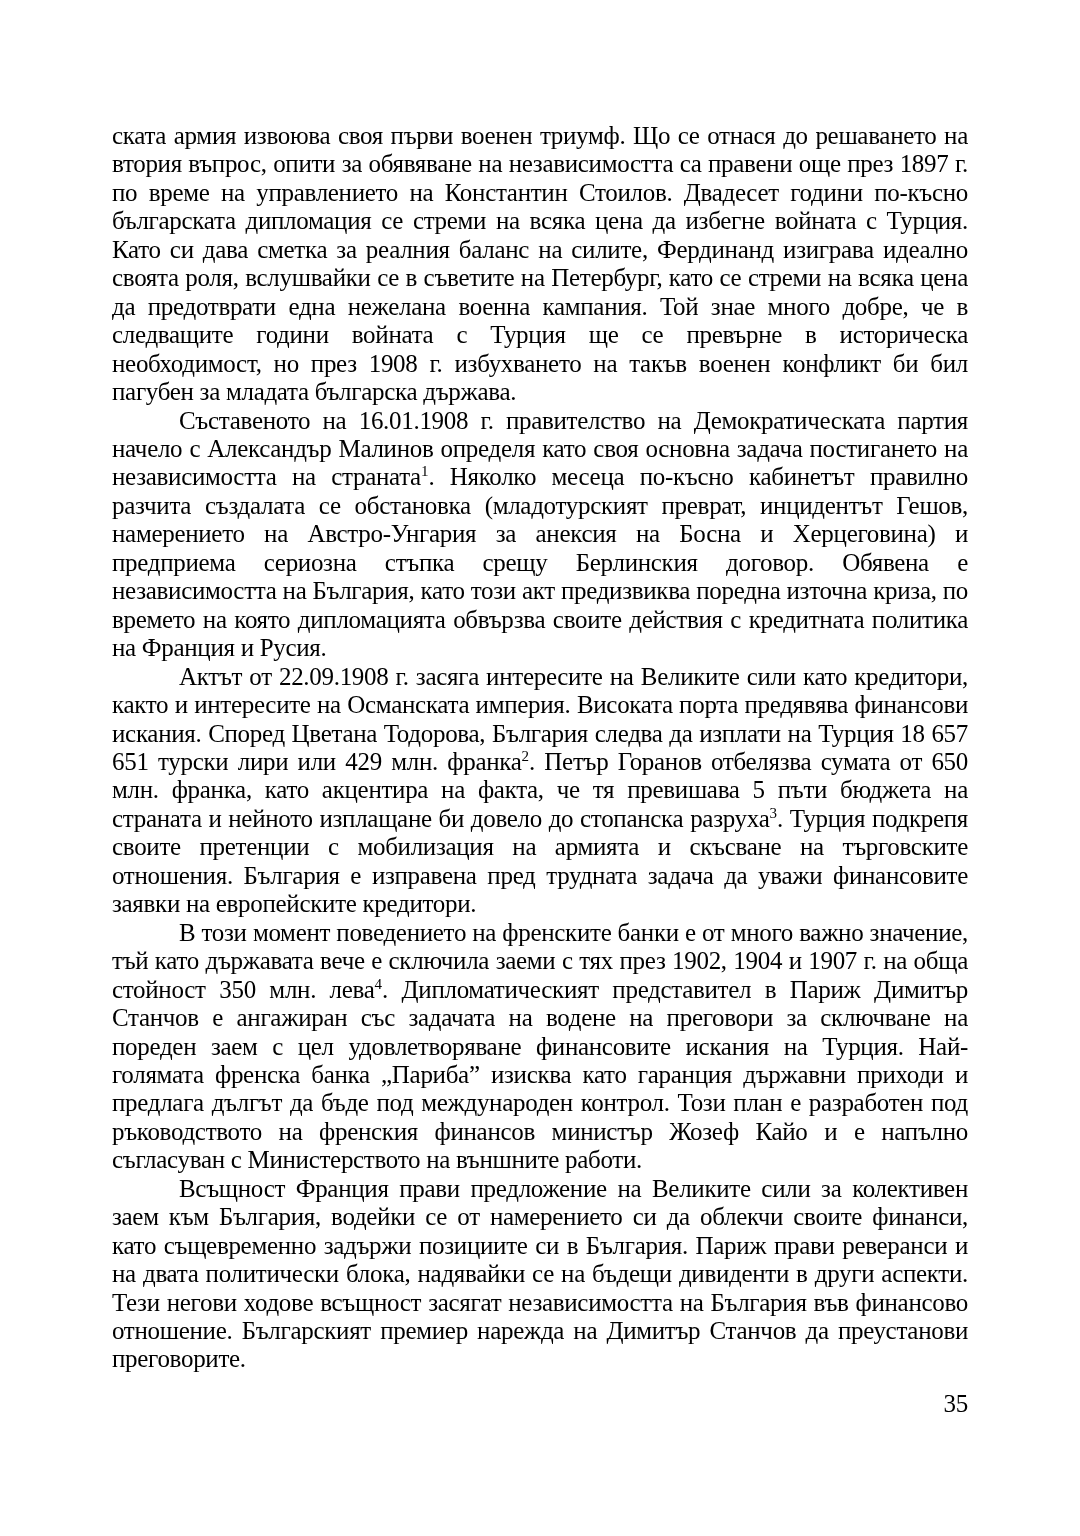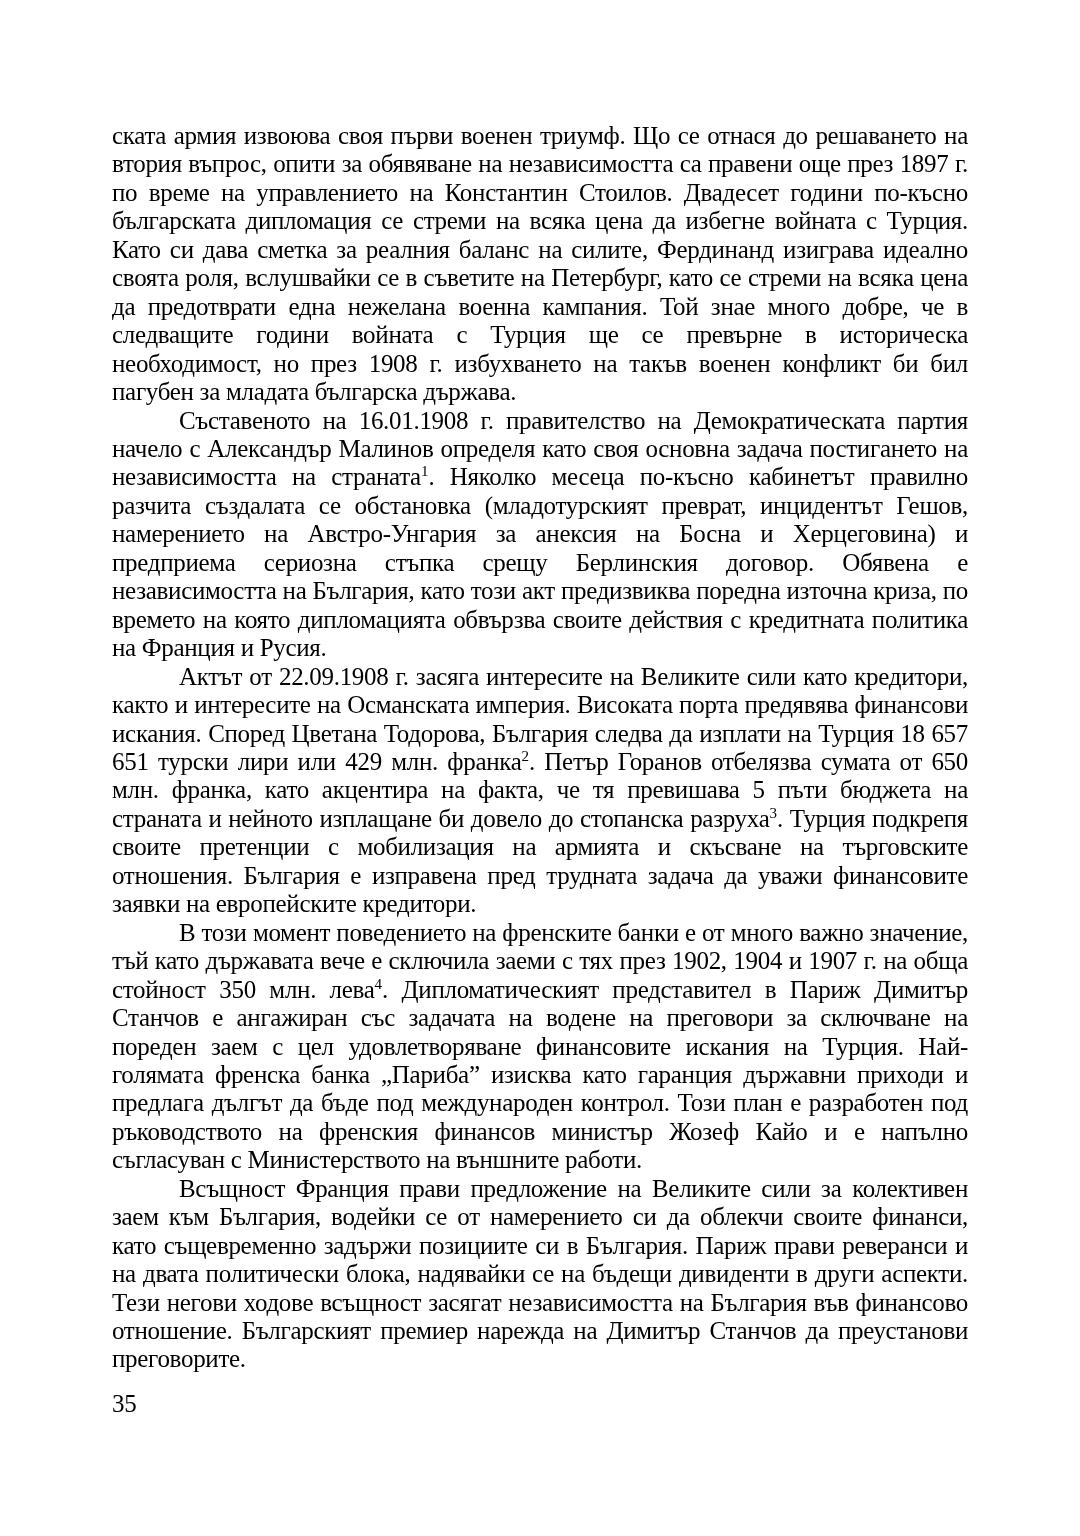--- a/index.html
+++ b/index.html
@@ -40,21 +40,21 @@
     text-indent: 0;
   }
   .fnref {
     font-size: 0.6em;
     line-height: 0;
     vertical-align: super;
     letter-spacing: 0;
   }
   .page-number {
     margin-top: 15px;
-    text-align: left;
+    text-align: right;
     font-size: 25px;
     line-height: 30px;
   }
 </style>
 </head>
 <body>
 
 <div class="page">
   <div class="text-block">
     <p class="para no-indent"><span class="run">ската армия извоюва своя първи военен триумф. Що се отнася до решаването на втория въпрос, опити за обявяване на независимостта са правени още през 1897 г. по време на управлението на Константин Стоилов. Двадесет години по-късно българската дипломация се стреми на всяка цена да избегне войната с Турция. Като си дава сметка за реалния баланс на силите, Фердинанд изиграва идеално своята роля, вслушвайки се в съветите на Петербург, като се стреми на всяка цена да предотврати една нежелана военна кампания. Той знае много добре, че в следващите години войната с Турция ще се превърне в историческа необходимост, но през 1908 г. избухването на такъв военен конфликт би бил пагубен за младата българска държава.</span></p>

